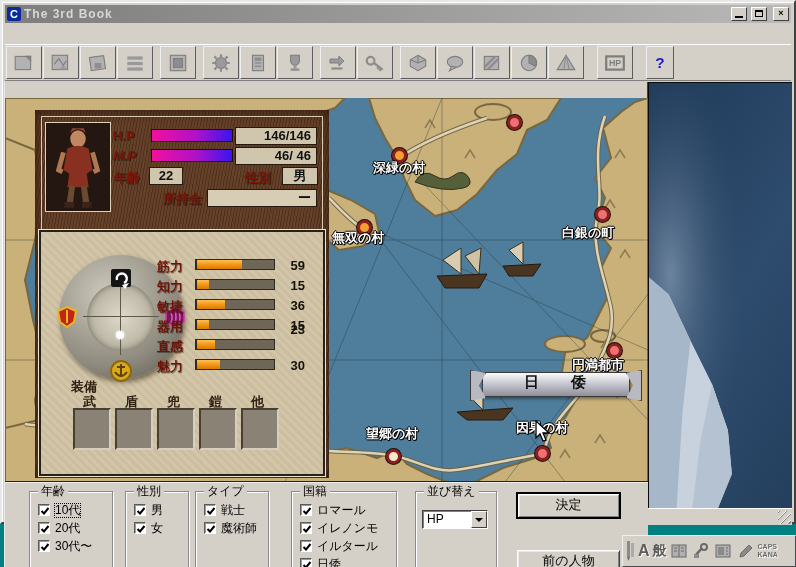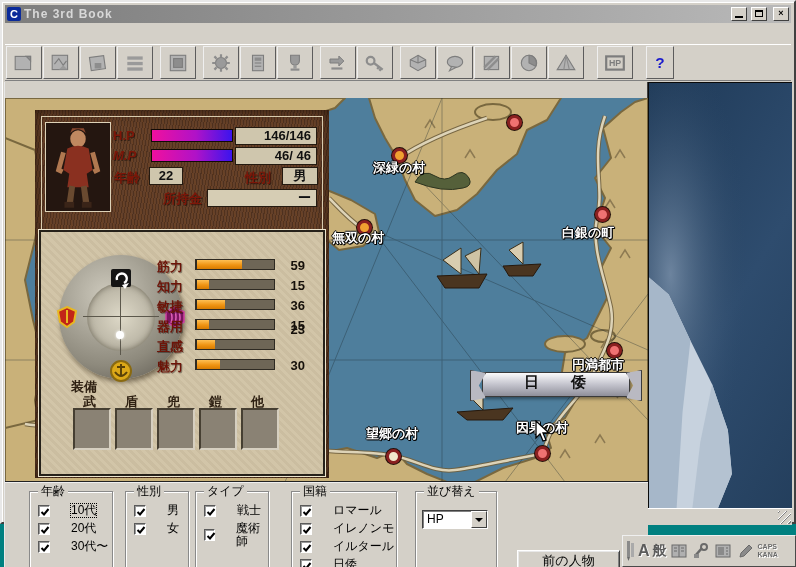--- a/index.html
+++ b/index.html
@@ -92,21 +92,21 @@
   .stat-bar{position:absolute;left:154px;width:80px;height:11px;background:#6e6656;border:1px solid #2e2a22;border-left:2px solid #2e2a22}
   .stat-bar .fill{height:100%;background:linear-gradient(180deg,#ffc054,#f09413 55%,#d97c00)}
   .stat-val{position:absolute;left:238px;width:26px;font-size:13px;font-weight:bold;color:#15100a;text-align:right}
   .equip-label{position:absolute;font-size:13px;font-weight:bold;color:#2e2012}
   .slot{position:absolute;width:38px;height:42px;background:#8a8274;border:2px solid;border-color:#463f32 #d6cfc0 #d6cfc0 #463f32}
 
   
   .filter-panel{position:absolute;left:0;top:400px;width:643px;height:85px;background:#d4d0c8;overflow:hidden;border-top:1px solid #efefef}
   .groupbox{position:absolute;top:8px;height:92px;border:1px solid #8a8a8a;box-shadow:inset 1px 1px 0 #fff,1px 1px 0 #fff}
   .legend{position:absolute;top:-8px;left:8px;background:#d4d0c8;padding:0 3px;font-size:12px;line-height:14px}
-  .chk-row{position:absolute;display:flex;align-items:center;gap:21px}
+  .chk-row{position:absolute;display:flex;gap:5px}
   .chk{width:12px;height:12px;background:#fff;border:1px solid;border-color:#5a5a5a #fff #fff #5a5a5a;box-shadow:inset 1px 1px 0 #9a9a9a;position:relative}
   .chk svg{position:absolute;left:0;top:0;width:12px;height:12px}
   .chk-label{font-size:12px;line-height:13px}
   .chk-label.focused{outline:1px dotted #000}
   .combo{position:absolute;left:6px;top:18px;width:66px;height:19px;background:#fff;border:1px solid;border-color:#404040 #fff #fff #404040;box-shadow:inset 1px 1px 0 #808080;display:flex}
   .combo .val{flex:1;font-size:12px;line-height:17px;padding-left:4px}
   .combo .arrow-btn{width:16px;height:100%;background:#d4d0c8;border:1px solid;border-color:#fff #404040 #404040 #fff;display:flex;align-items:center;justify-content:center}
   .combo .arrow-btn i{width:0;height:0;border:4px solid transparent;border-top:4px solid #000;margin-top:4px}
   .push-btn{position:absolute;left:512px;width:103px;background:#d4d0c8;font-size:13px;text-align:center;
     border:1px solid;border-color:#fff #404040 #404040 #fff;box-shadow:inset 1px 1px 0 #e8e8e8,inset -1px -1px 0 #808080}
@@ -571,20 +571,21 @@
     <div class="groupbox" style="left:410px;width:82px">
       <div class="legend">並び替え</div>
       <div class="combo">
         <div class="val">HP</div>
         <div class="arrow-btn">
             <i></i>
           </div>
       </div>
     </div>
 
+    <div class="push-btn default" style="top:10px;height:25px;line-height:22px">決定</div>
     <div class="push-btn" style="top:67px;height:22px;line-height:20px">前の人物</div>
   </div>
 </div>
 
 <div class="ime-bar">
   <svg width="9" height="22" viewBox="0 0 9 22">
       <rect x="1" y="1" width="3" height="16" fill="#8a8a8a"></rect>
       <rect x="5" y="3" width="3" height="14" fill="#aaa"></rect>
       <polygon points="1,17 4,17 2.5,21" fill="#6a6a6a"></polygon>
     </svg>

